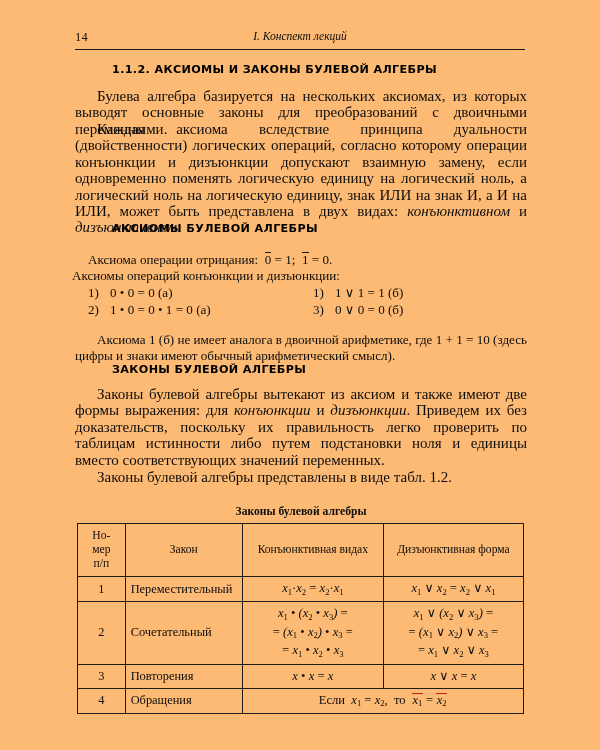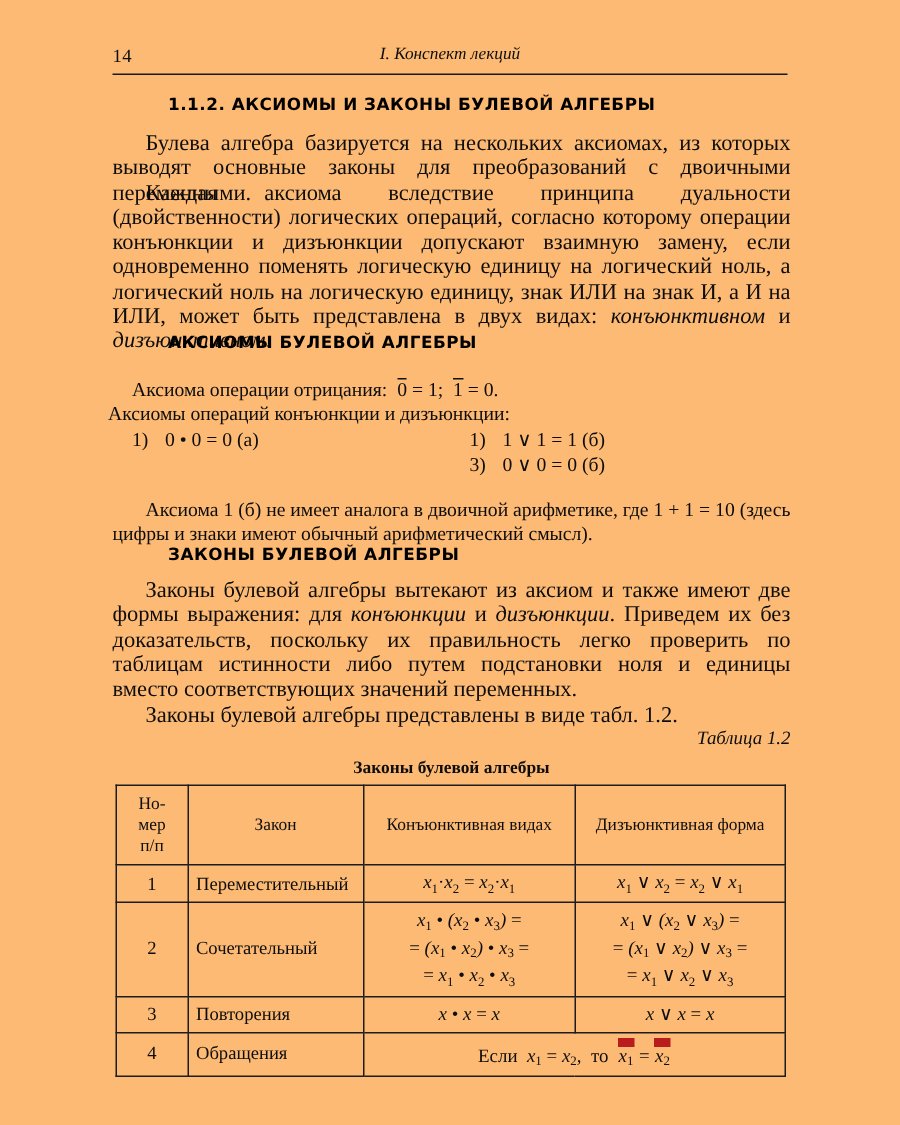--- a/index.html
+++ b/index.html
@@ -165,21 +165,21 @@
   .frm sub {
     font-style: normal;
     font-size: 8.6px;
     vertical-align: baseline;
     position: relative;
     top: 2.5px;
   }
   .rom { font-style: normal; }
   .bar {
     display: inline-block;
-    border-top: 6px solid #b91c1c;
+    border-top: 1px solid #b91c1c;
     line-height: 1.02;
     padding: 0 .5px;
   }
   .multi { line-height: 17.5px; }
   .spanrow { text-align: center; }
 </style>
 </head>
 <body>
 
 <div class="page">
@@ -197,36 +197,36 @@
   <div class="para" id="p2"><span class="ind"></span><span>Каждая аксиома вследствие принципа дуальности (двойственности) логических операций, согласно которому операции конъюнкции и дизъюнкции допускают взаимную замену, если одновременно поменять логическую единицу на логический ноль, а логический ноль на логическую единицу, знак ИЛИ на знак И, а И на ИЛИ, может быть представлена в двух видах: </span><i>конъюнктивном</i><span> и </span><i>дизъюнктивном</i><span>.</span></div>
 
   <div class="h-sec" id="h-axioms">АКСИОМЫ БУЛЕВОЙ АЛГЕБРЫ</div>
 
   <div class="mathline" id="ax-neg"><span>Аксиома операции отрицания:</span>&nbsp;&nbsp;<span class="ovl">0</span>&nbsp;<span>= 1;</span>&nbsp;&nbsp;<span class="ovl">1</span>&nbsp;<span>= 0.</span></div>
 
   <div class="mathline" id="ax-cd">Аксиомы операций конъюнкции и дизъюнкции:</div>
 
   <div class="axcol" id="axL">
     <div class="axrow"><span class="axnum">1)</span><span>0 • 0 = 0  (а)</span></div>
+    <div class="axrow"><span class="axnum">2)</span><span>1 • 0 = 0 • 1 = 0  (а)</span></div>
   </div>
 
   <div class="axcol" id="axR">
     <div class="axrow"><span class="axnum">1)</span><span>1 ∨ 1 = 1  (б)</span></div>
     <div class="axrow"><span class="axnum">3)</span><span>0 ∨ 0 = 0  (б)</span></div>
   </div>
 
   <div class="para mathline" id="ax-note"><span class="ind"></span><span>Аксиома 1 (б) не имеет аналога в двоичной арифметике, где 1 + 1 = 10 (здесь цифры и знаки имеют обычный арифметический смысл).</span></div>
 
   <div class="h-sec" id="h-laws">ЗАКОНЫ БУЛЕВОЙ АЛГЕБРЫ</div>
 
   <div class="para" id="p3"><span class="ind"></span><span>Законы булевой алгебры вытекают из аксиом и также имеют две формы выражения: для </span><i>конъюнкции</i><span> и </span><i>дизъюнкции</i><span>. Приведем их без доказательств, поскольку их правильность легко проверить по таблицам истинности либо путем подстановки ноля и единицы вместо соответствующих значений переменных.</span></div>
 
   <div class="para" id="p4"><span class="ind"></span><span>Законы булевой алгебры представлены в виде табл. 1.2.</span></div>
 
-  <div class="tabno">Таблица 1.2</div>
   <div class="tabtitle">Законы булевой алгебры</div>
 
   <table class="laws">
     <thead>
       <tr>
         <th class="c-num">
           <div>Но-</div>
           <div>мер</div>
           <div>п/п</div>
         </th>

